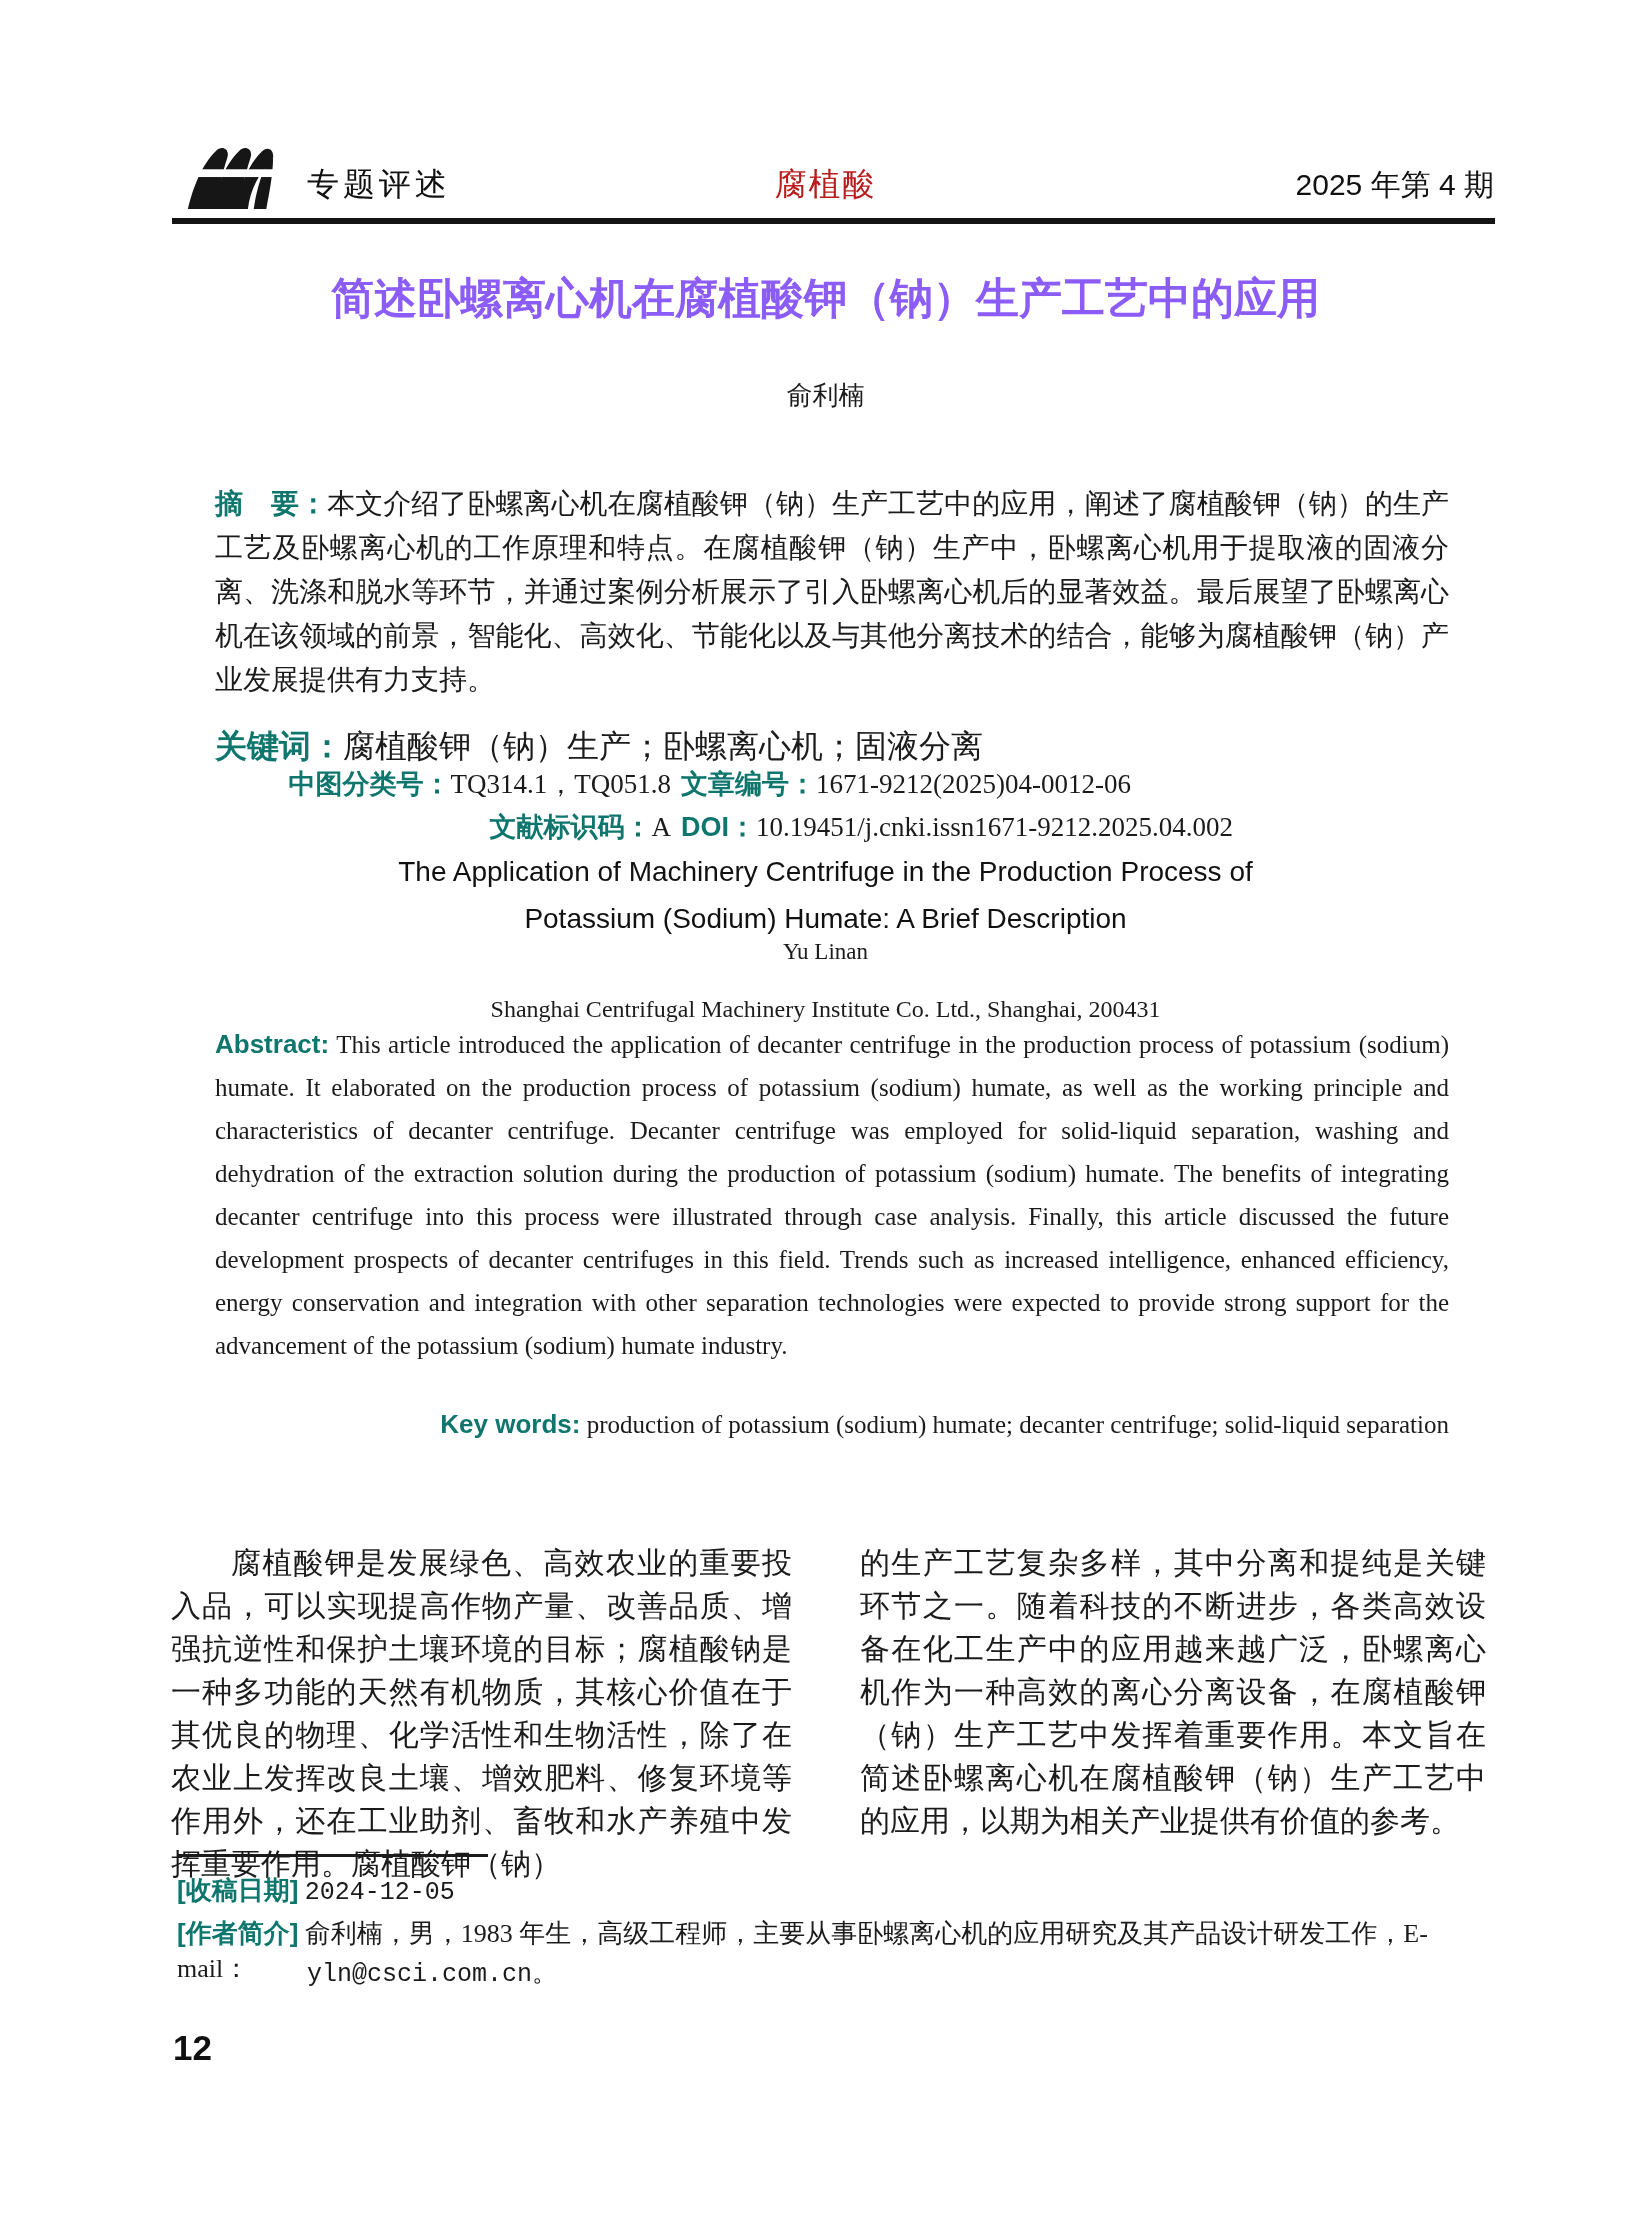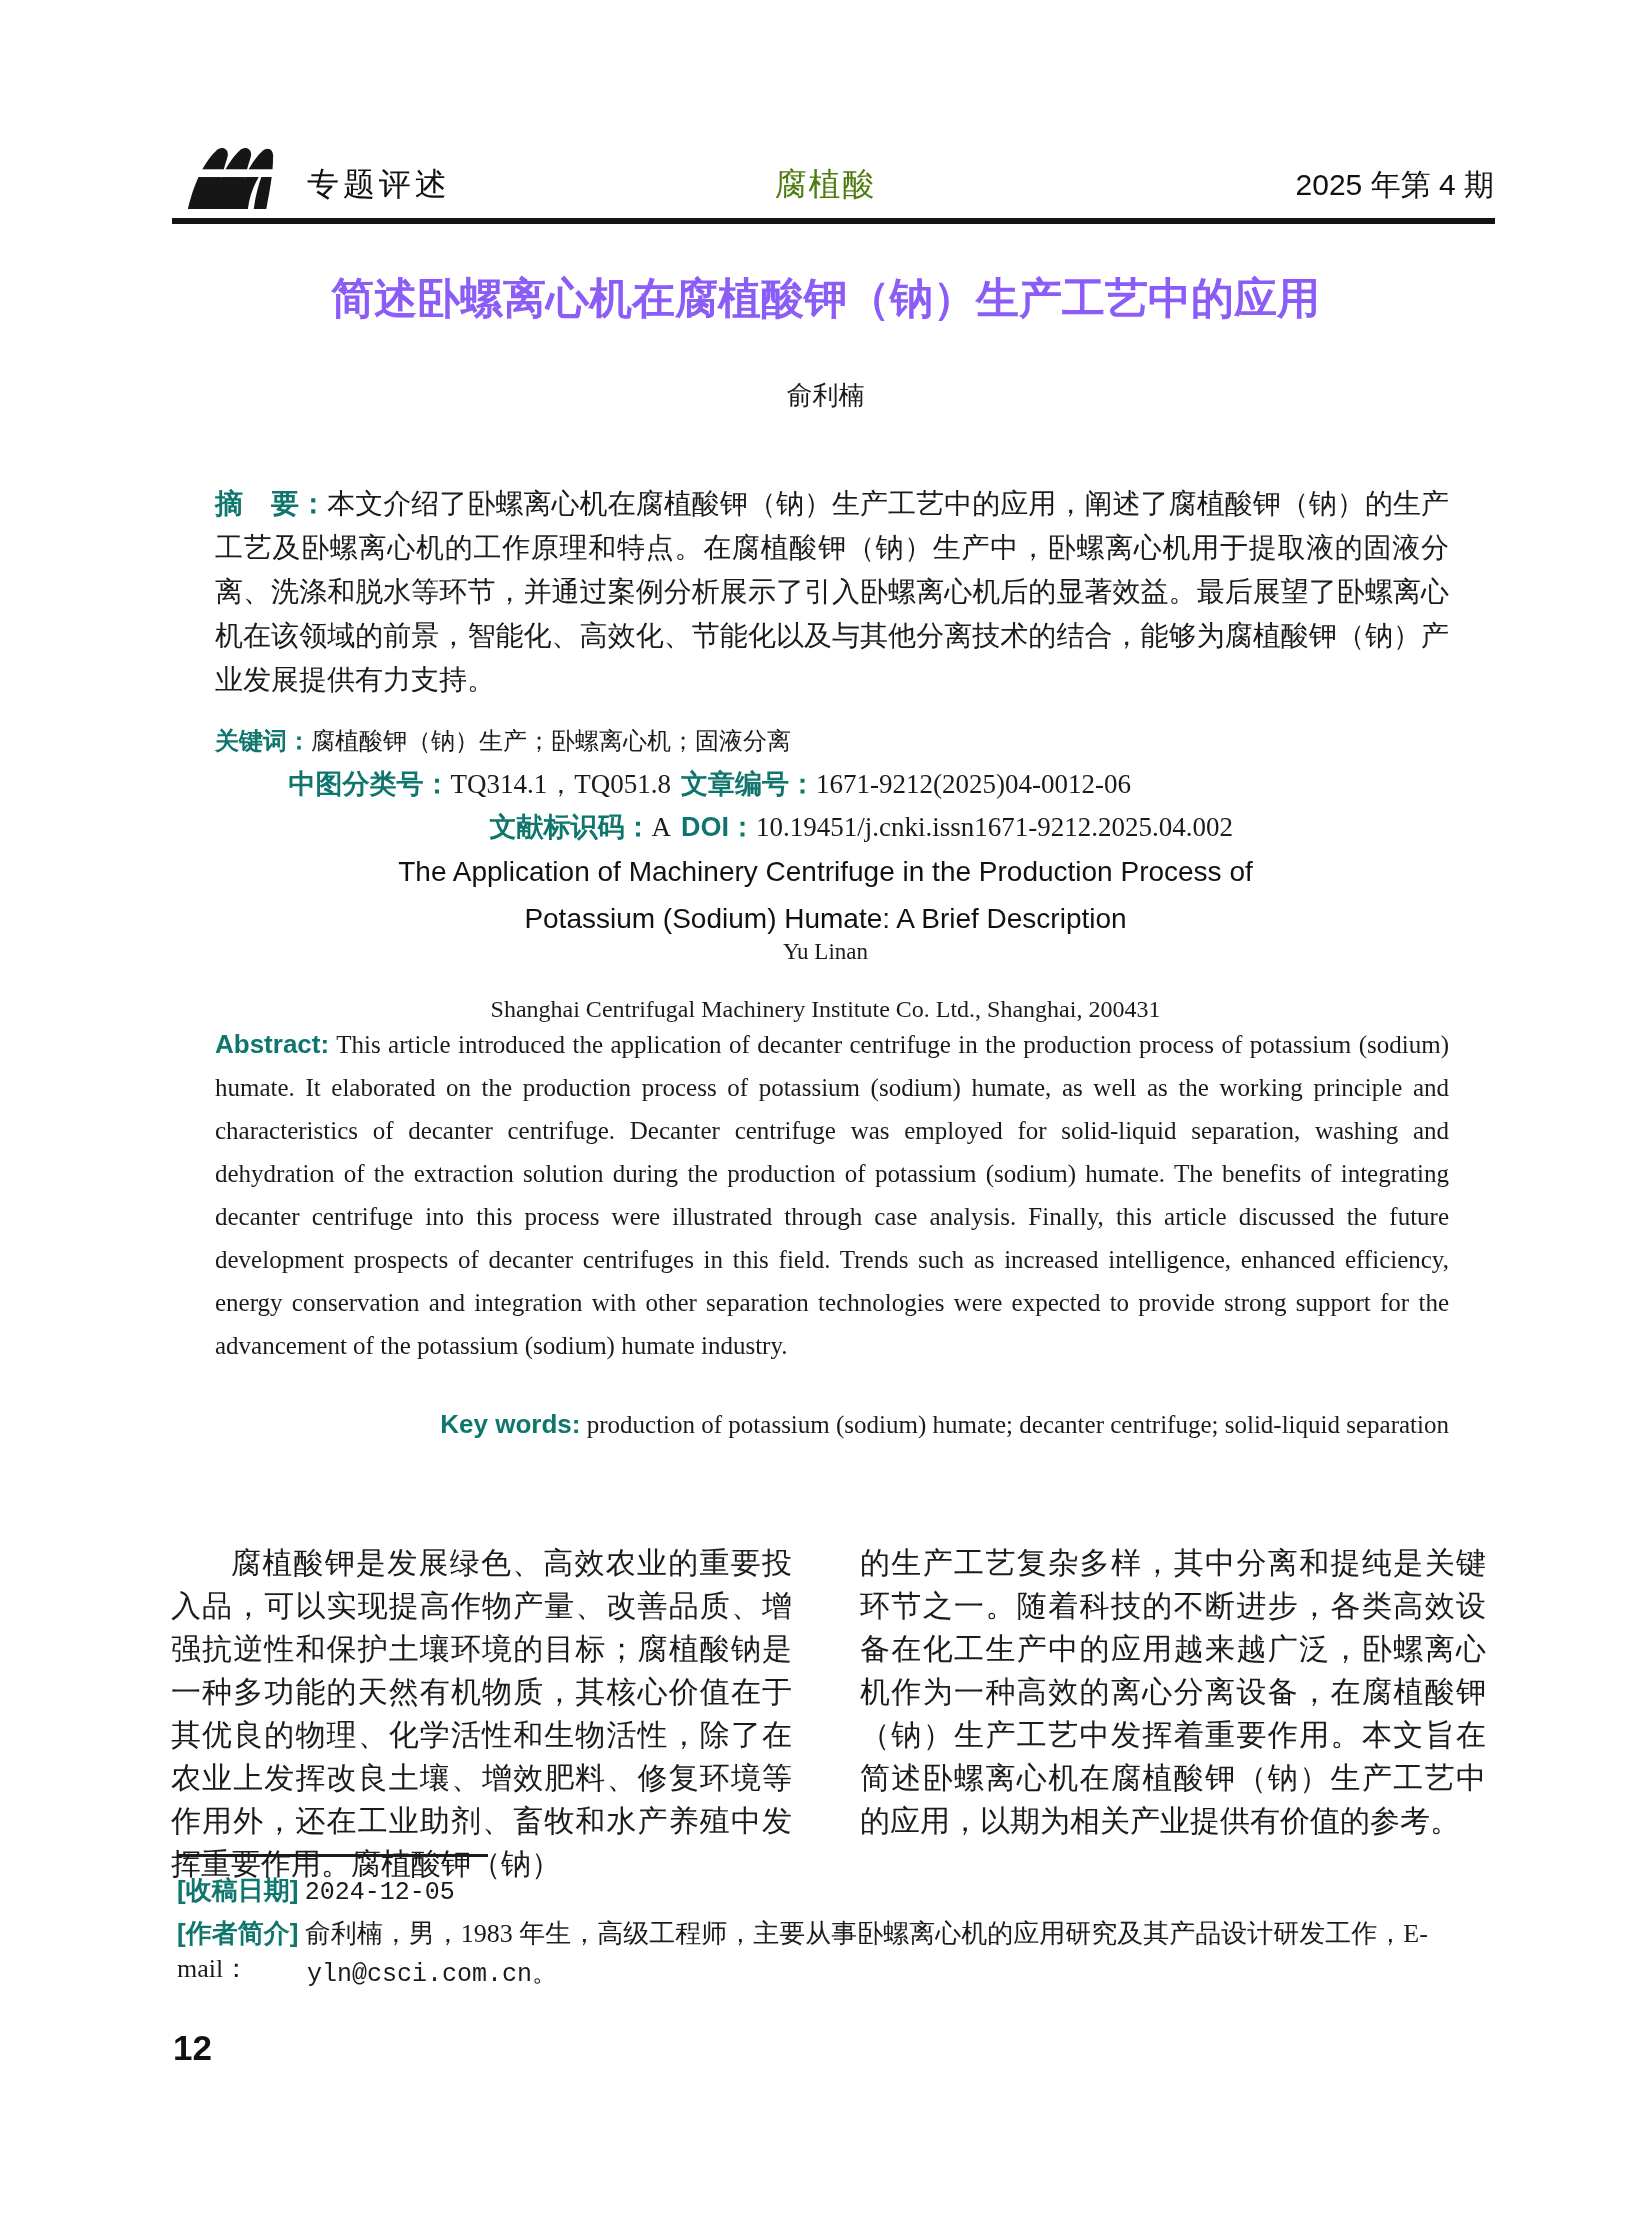--- a/index.html
+++ b/index.html
@@ -12,31 +12,31 @@
     font-family:"Liberation Serif", serif;
   }
   .sans{font-family:"Liberation Sans", sans-serif;}
   .serif{font-family:"Liberation Serif", serif;}
   .mono{font-family:"Liberation Mono", monospace;}
   .abs{position:absolute;}
 
   
   .hdr-logo{left:184px;top:147px;width:91px;height:62px;}
   .hdr-section{left:307px;top:163px;font-size:32px;letter-spacing:3.9px;color:#111;}
-  .hdr-journal{left:0;top:163px;width:1651px;text-align:center;font-size:32px;letter-spacing:1.9px;color:#4d7c0f;}
+  .hdr-journal{left:0;top:163px;width:1651px;text-align:center;font-size:32px;letter-spacing:1.9px;color:#b91c1c;}
   .hdr-issue{left:1009px;top:165px;width:485px;text-align:right;font-size:30px;color:#111;}
   .rule{left:172px;top:218px;width:1323px;height:5.8px;background:#141414;}
 
   
   .title{left:0;top:268px;width:1651px;text-align:center;font-size:43px;font-weight:bold;color:#8b5cf6;margin:0;line-height:60px;}
   .author{left:0;top:378px;width:1651px;text-align:center;font-size:26px;}
   .affil{left:0;top:425px;width:1651px;text-align:center;font-size:26px;}
 
   .zh-abstract{left:215px;top:482px;width:1234px;font-size:28px;line-height:44px;text-align:justify;margin:0;}
-  .zh-keywords{left:215px;top:725px;width:1234px;font-size:24px;margin:0;}
+  .zh-keywords{left:215px;top:725px;width:1234px;font-size:32px;margin:0;}
   .lbl{font-family:"Liberation Sans", sans-serif;font-weight:bold;color:#0f766e;}
 
   .m-cell{font-size:27px;}
   .m-r1{top:766px;}
   .m-r2{top:809px;}
   .m-c1{left:215px;width:456px;text-align:right;}
   .m-c2{left:681px;width:776px;}
 
   
   .en-title{left:0;top:848px;width:1651px;text-align:center;font-size:28px;line-height:47px;color:#111;}

